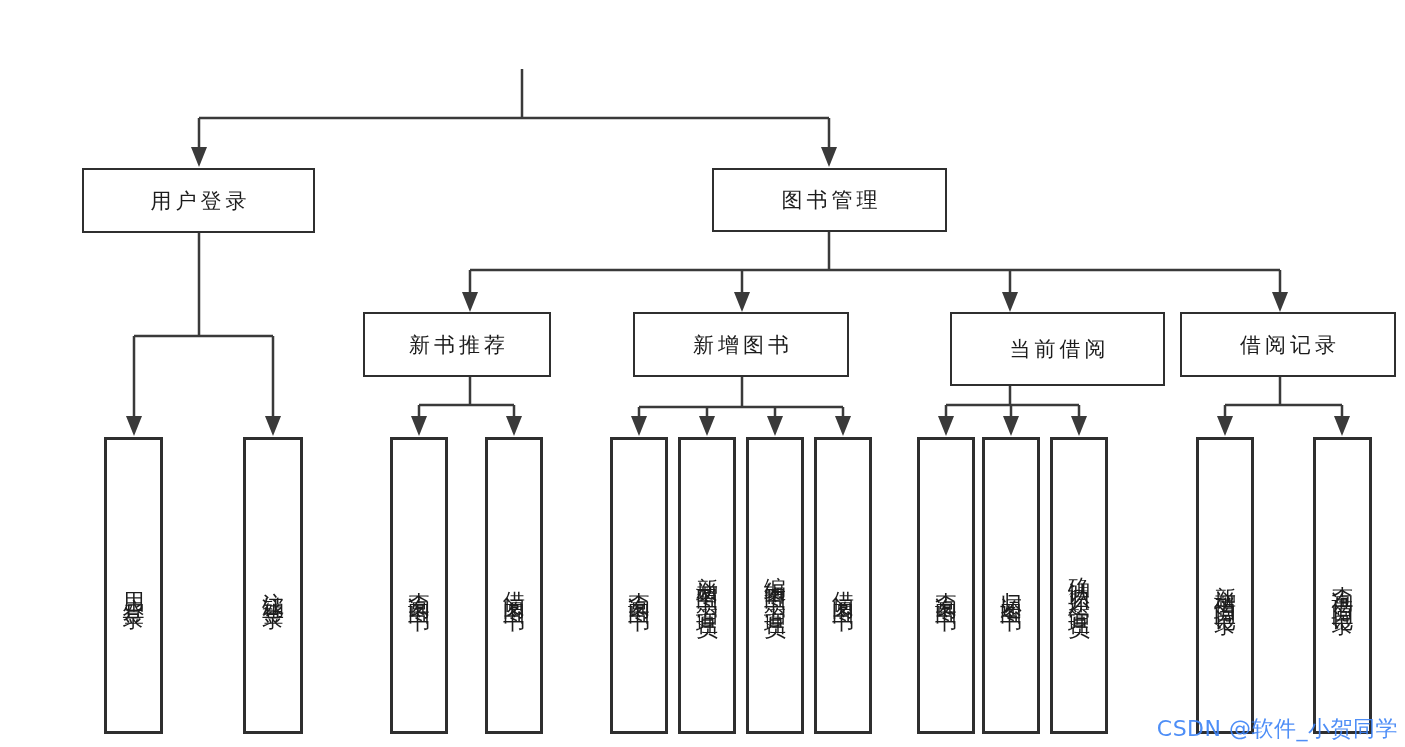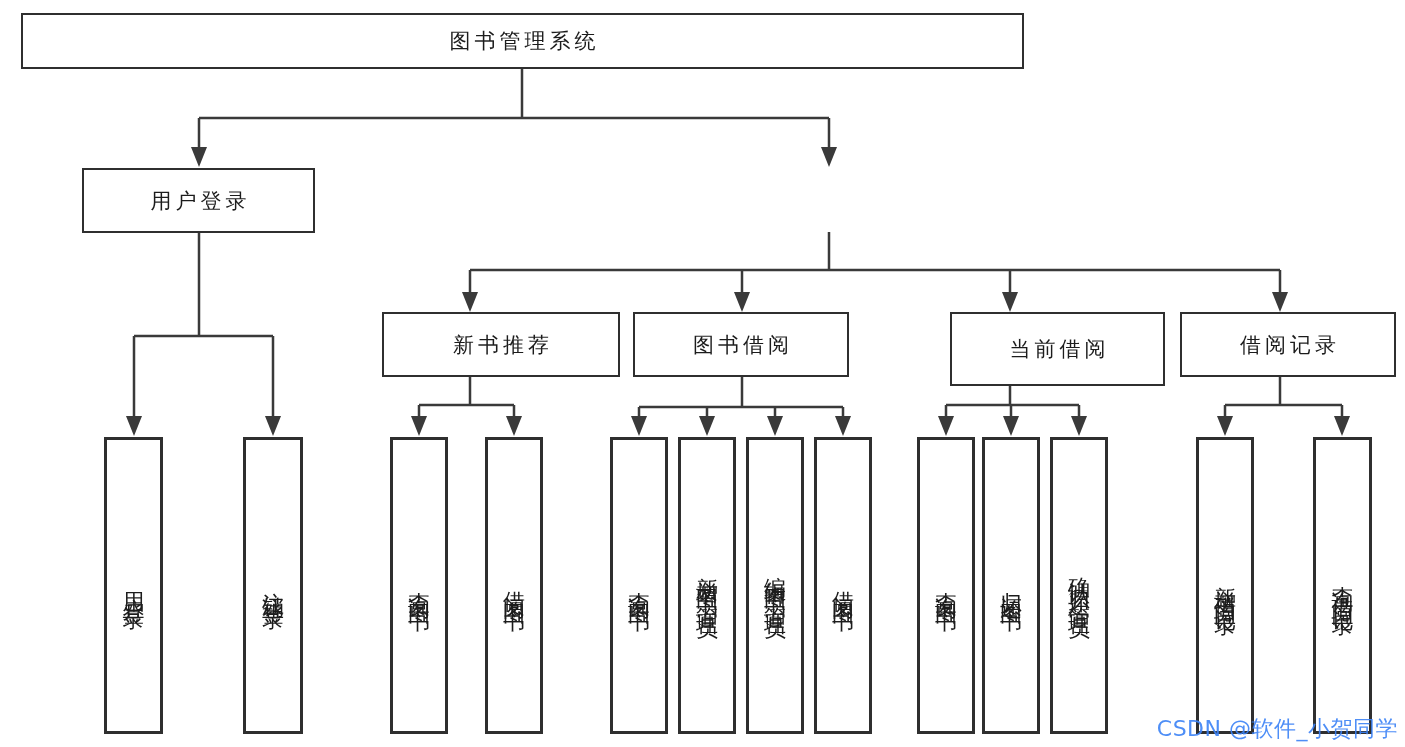--- a/index.html
+++ b/index.html
@@ -94,33 +94,33 @@
       <polygon points="767,416 783,416 775,436"></polygon>
       <polygon points="835,416 851,416 843,436"></polygon>
       <polygon points="938,416 954,416 946,436"></polygon>
       <polygon points="1003,416 1019,416 1011,436"></polygon>
       <polygon points="1071,416 1087,416 1079,436"></polygon>
       <polygon points="1217,416 1233,416 1225,436"></polygon>
       <polygon points="1334,416 1350,416 1342,436"></polygon>
     </g>
   </svg>
 
-  <div class="box" style="left:21px; top:13px; width:1003px; height:56px;">
-    <span class="hlabel">图书管理系统</span>
-  </div>
 
   <div class="box" style="left:82px; top:168px; width:233px; height:65px;">
     <span class="hlabel">用户登录</span>
   </div>
+  <div class="box" style="left:712px; top:168px; width:235px; height:64px;">
+    <span class="hlabel">图书管理</span>
+  </div>
 
-  <div class="box" style="left:363px; top:312px; width:238px; height:65px;margin-left:19px;">
+  <div class="box" style="left:363px; top:312px; width:188px; height:65px;">
     <span class="hlabel">新书推荐</span>
   </div>
   <div class="box" style="left:633px; top:312px; width:216px; height:65px;">
-    <span class="hlabel">图书借阅</span>
+    <span class="hlabel">新增图书</span>
   </div>
   <div class="box" style="left:950px; top:312px; width:215px; height:74px;">
     <span class="hlabel">当前借阅</span>
   </div>
   <div class="box" style="left:1172px; top:312px; width:216px; height:65px;margin-left:8px;">
     <span class="hlabel">借阅记录</span>
   </div>
 
   <div class="box leaf" style="left:104px; top:437px; width:59px; height:297px;">
     <span class="vlabel">用户登录</span>

